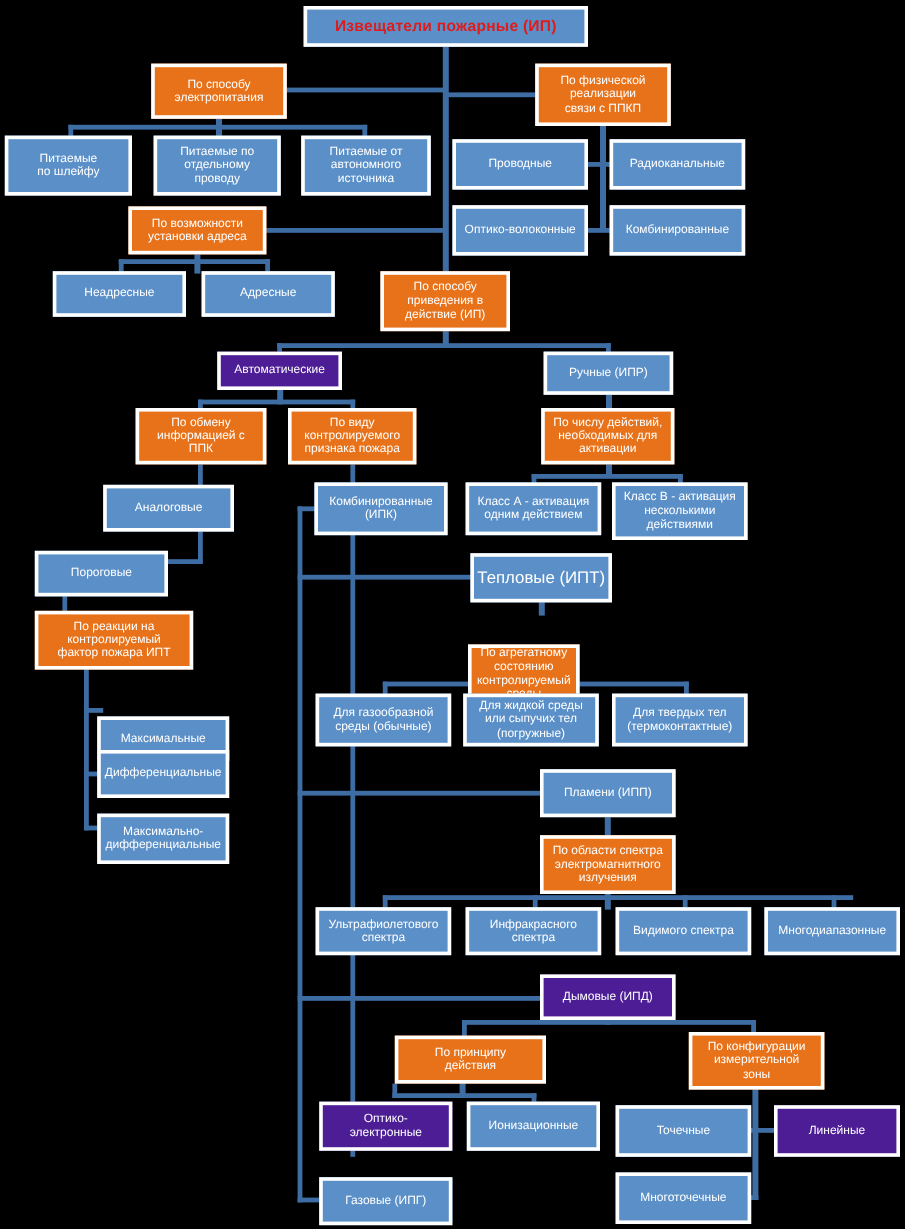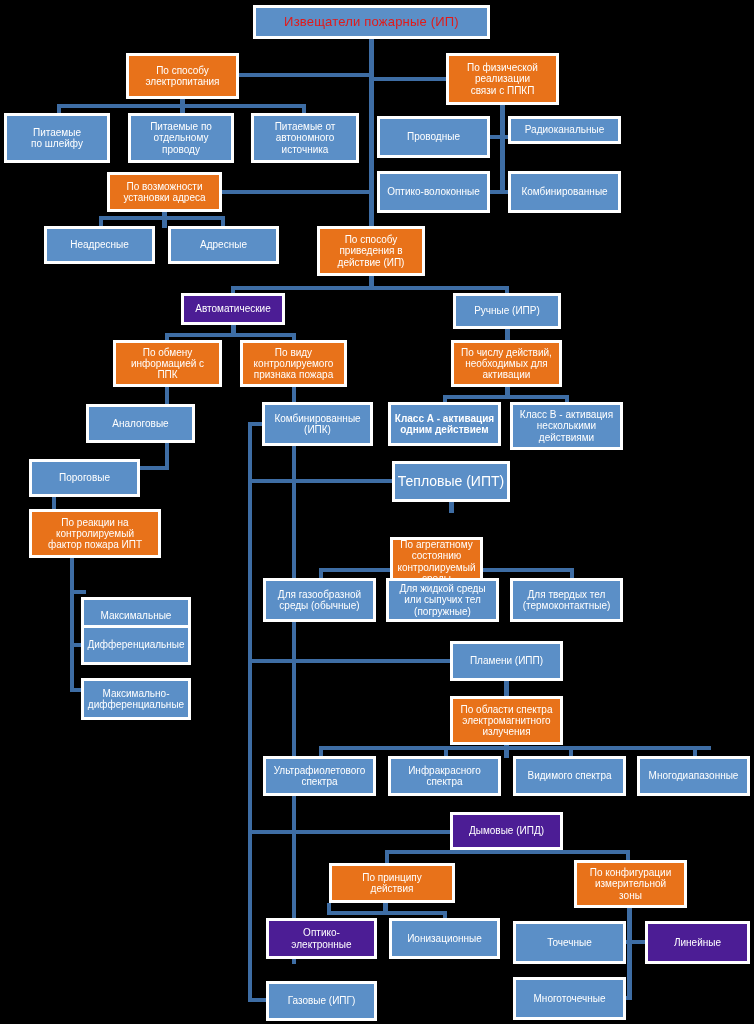--- a/index.html
+++ b/index.html
@@ -28,21 +28,21 @@
     overflow: hidden;
     padding: 1px 2px;
     white-space: pre-line;
   }
   .blue   { background: #5B8FC7; }
   .orange { background: #E8721A; }
   .green  { background: #4c1d95; }
 
   .node.title {
     color: #E01B1B;
-    font-weight: normal;
+    font-weight: bold;
     letter-spacing: 0.2px;
   }
 
   .conn {
     position: absolute;
     background: #3E6DA4;
   }
 </style>
 </head>
 <body>
@@ -124,21 +124,21 @@
 связи с ППКП</div>
     <div class="node blue" style="left: 4px; top: 113px; width: 106px; height: 50px; font-size: 10px; z-index: 5;">Питаемые
 по шлейфу</div>
     <div class="node blue" style="left: 128px; top: 113px; width: 106px; height: 50px; font-size: 10px; z-index: 5;">Питаемые по
 отдельному
 проводу</div>
     <div class="node blue" style="left: 251px; top: 113px; width: 108px; height: 50px; font-size: 10px; z-index: 5;">Питаемые от
 автономного
 источника</div>
     <div class="node blue" style="left: 377px; top: 116px; width: 113px; height: 42px; font-size: 10px; z-index: 5;">Проводные</div>
-    <div class="node blue" style="left: 508px; top: 116px; width: 113px; height: 28px; font-size: 10px; z-index: 5;">Радиоканальные</div>
+    <div class="node blue" style="left: 508px; top: 116px; width: 113px; height: 42px; font-size: 10px; z-index: 5;">Радиоканальные</div>
     <div class="node blue" style="left: 377px; top: 171px; width: 113px; height: 42px; font-size: 10px; z-index: 5;">Оптико-волоконные</div>
     <div class="node blue" style="left: 508px; top: 171px; width: 113px; height: 42px; font-size: 10px; z-index: 5;">Комбинированные</div>
     <div class="node orange" style="left: 107px; top: 172px; width: 115px; height: 40px; font-size: 10px; z-index: 5;">По возможности
 установки адреса</div>
     <div class="node blue" style="left: 44px; top: 226px; width: 111px; height: 38px; font-size: 10px; z-index: 5;">Неадресные</div>
     <div class="node blue" style="left: 168px; top: 226px; width: 111px; height: 38px; font-size: 10px; z-index: 5;">Адресные</div>
     <div class="node orange" style="left: 317px; top: 226px; width: 108px; height: 50px; font-size: 10px; z-index: 5;">По способу
 приведения в
 действие (ИП)</div>
     <div class="node green" style="left: 181px; top: 293px; width: 104px; height: 32px; font-size: 10px; z-index: 5;">Автоматические</div>
@@ -148,21 +148,21 @@
 ППК</div>
     <div class="node orange" style="left: 240px; top: 340px; width: 107px; height: 47px; font-size: 10px; z-index: 5;">По виду
 контролируемого
 признака пожара</div>
     <div class="node orange" style="left: 451px; top: 340px; width: 111px; height: 47px; font-size: 10px; z-index: 5;">По числу действий,
 необходимых для
 активации</div>
     <div class="node blue" style="left: 86px; top: 404px; width: 109px; height: 39px; font-size: 10px; z-index: 5;">Аналоговые</div>
     <div class="node blue" style="left: 262px; top: 402px; width: 111px; height: 44px; font-size: 10px; z-index: 5;">Комбинированные
 (ИПК)</div>
-    <div class="node blue" style="left: 388px; top: 402px; width: 113px; height: 44px; font-size: 10px; z-index: 5; font-weight: bold;">Класс А - активация
+    <div class="node blue" style="left: 388px; top: 402px; width: 113px; height: 44px; font-size: 10px; z-index: 5;">Класс А - активация
 одним действием</div>
     <div class="node blue" style="left: 510px; top: 402px; width: 113px; height: 48px; font-size: 10px; z-index: 5;">Класс В - активация
 несколькими
 действиями</div>
     <div class="node blue" style="left: 29px; top: 459px; width: 111px; height: 38px; font-size: 10px; z-index: 5;">Пороговые</div>
     <div class="node blue" style="left: 392px; top: 461px; width: 118px; height: 41px; font-size: 14px; z-index: 5;">Тепловые (ИПТ)</div>
     <div class="node orange" style="left: 29px; top: 509px; width: 132px; height: 49px; font-size: 10px; z-index: 5;">По реакции на
 контролируемый
 фактор пожара ИПТ</div>
     <div class="node orange" style="left: 390px; top: 537px; width: 93px; height: 49px; font-size: 10px; z-index: 5;">По агрегатному

